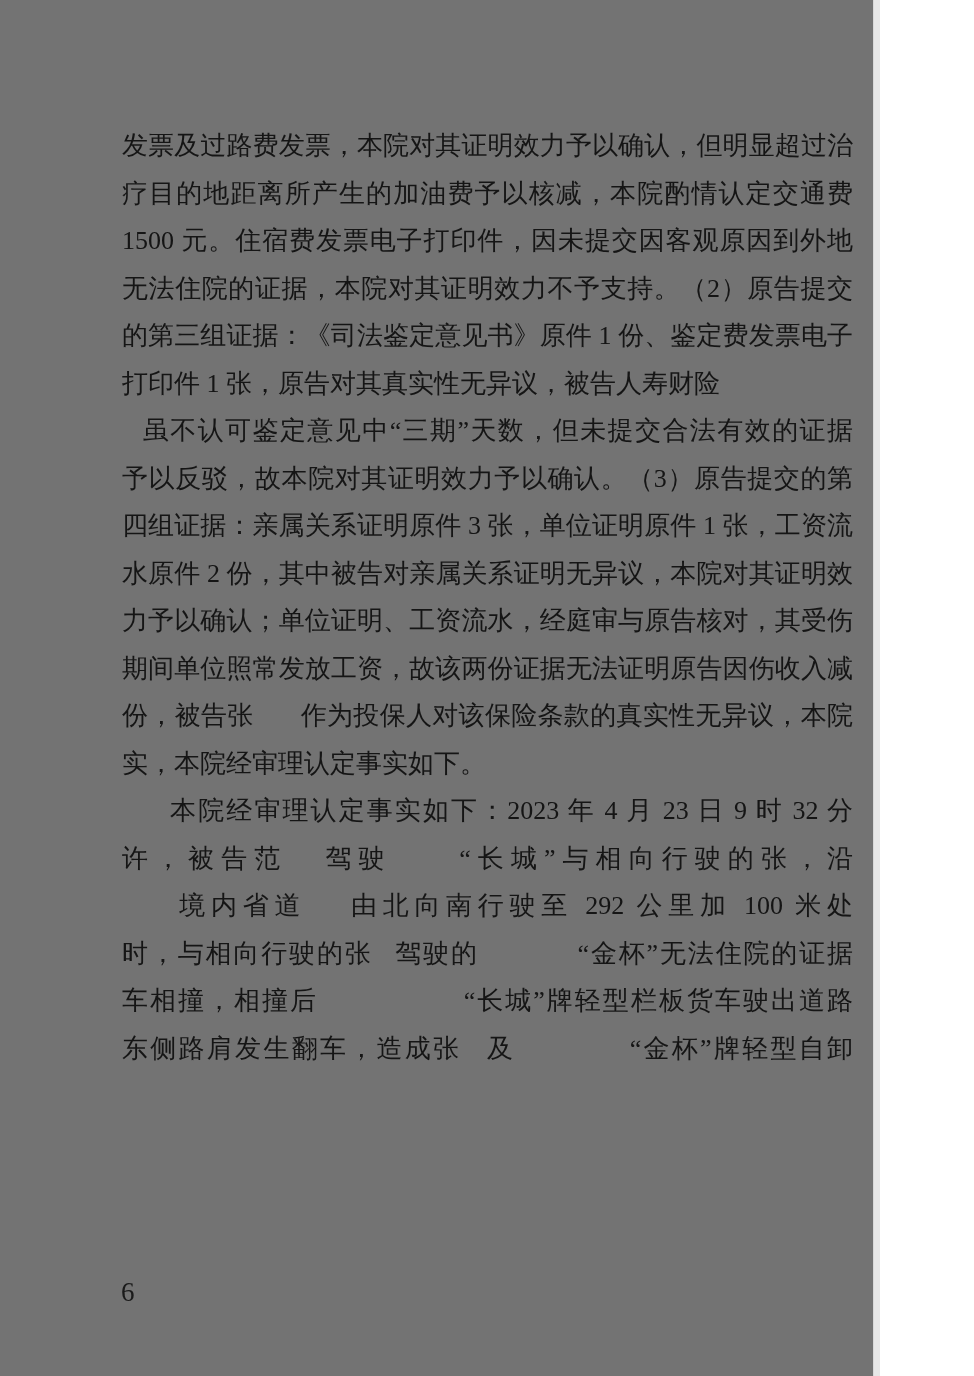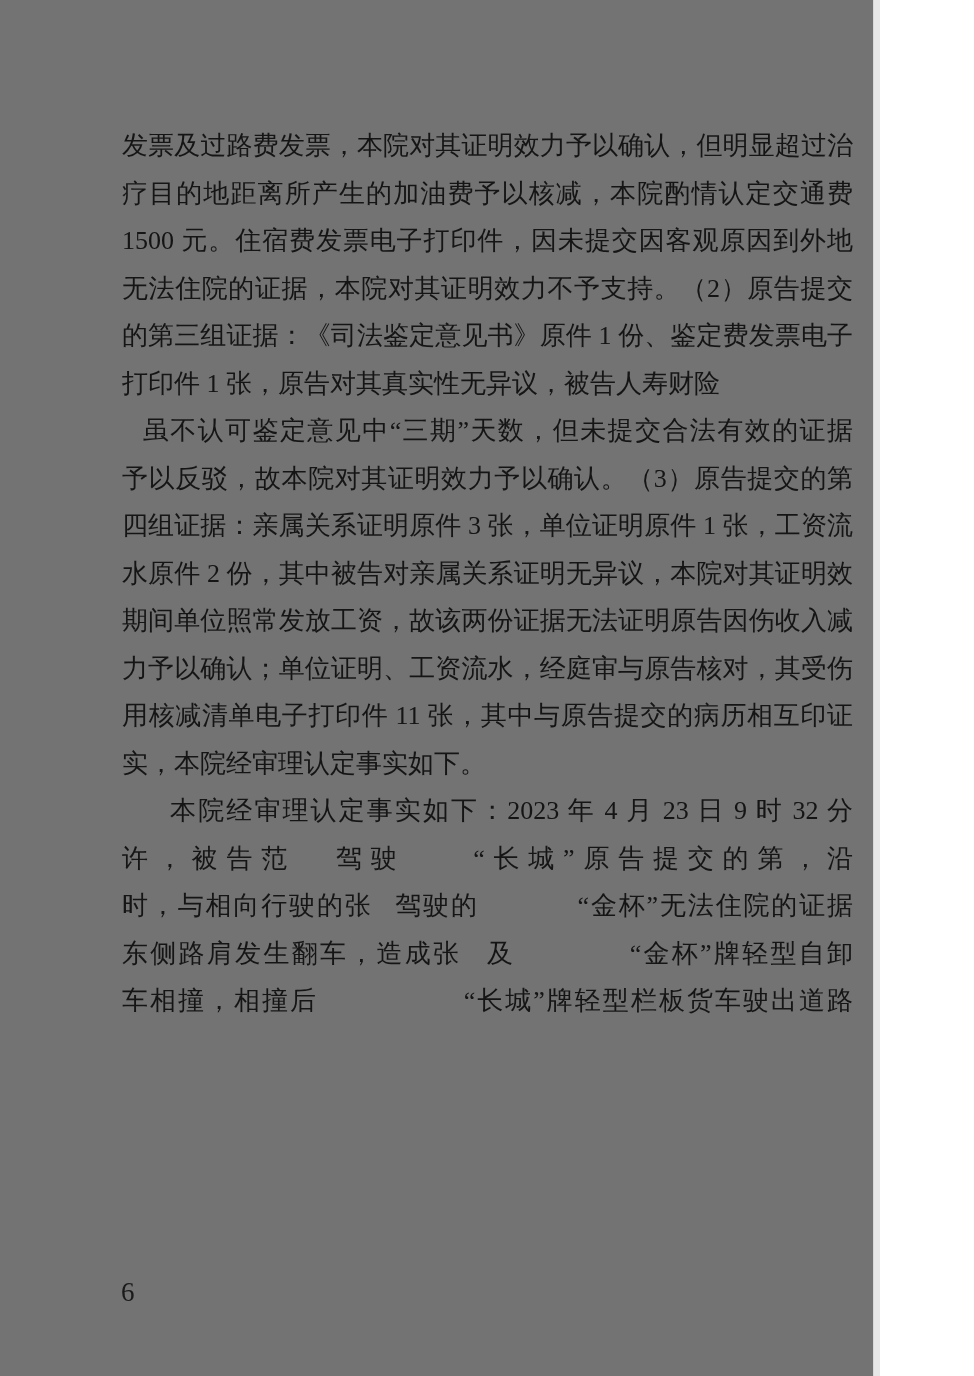--- a/index.html
+++ b/index.html
@@ -68,25 +68,26 @@
       <div class="line j"><span>发票及过路费发票，本院对其证明效力予以确认，但明显超过治</span></div>
       <div class="line j"><span>疗目的地距离所产生的加油费予以核减，本院酌情认定交通费</span></div>
       <div class="line j"><span>1500 元。住宿费发票电子打印件，因未提交因客观原因到外地</span></div>
       <div class="line j"><span>无法住院的证据，本院对其证明效力不予支持。（2）原告提交</span></div>
       <div class="line j"><span>的第三组证据：《司法鉴定意见书》原件 1 份、鉴定费发票电子</span></div>
       <div class="line"><span>打印件 1 张，原告对其真实性无异议，被告人寿财险</span></div>
       <div class="line j" style="padding-left: 0.8em;"><span>虽不认可鉴定意见中“三期”天数，但未提交合法有效的证据</span></div>
       <div class="line j"><span>予以反驳，故本院对其证明效力予以确认。（3）原告提交的第</span></div>
       <div class="line j"><span>四组证据：亲属关系证明原件 3 张，单位证明原件 1 张，工资流</span></div>
       <div class="line j"><span>水原件 2 份，其中被告对亲属关系证明无异议，本院对其证明效</span></div>
+      <div class="line j"><span>力予以确认；单位证明、工资流水，经庭审与原告核对，其受伤</span></div>
       <div class="line j"><span>期间单位照常发放工资，故该两份证据无法证明原告因伤收入减</span></div>
-      <div class="line j"><span>力予以确认；单位证明、工资流水，经庭审与原告核对，其受伤</span></div>
-      <div class="line j"><span>用核减清单电子打印件 11 张，其中与原告提交的病历相互印证</span></div>
+      <div class="line j"><span>份，被告张</span><span class="gap" style="width: 1.8em;"></span><span>作为投保人对该保险条款的真实性无异议，本院</span></div>
       <div class="line"><span>实，本院经审理认定事实如下。</span></div>
       <div class="line j" style="padding-left: 1.85em;"><span>本院经审理认定事实如下：2023 年 4 月 23 日 9 时 32 分</span></div>
-      <div class="line j"><span>许，被告范</span><span class="gap" style="width: 1.2em;"></span><span>驾驶</span><span class="gap" style="width: 2.6em;"></span><span>“长城”原告提交的第，沿</span></div>
+      <div class="line j"><span>许，被告范</span><span class="gap" style="width: 1.2em;"></span><span>驾驶</span><span class="gap" style="width: 2.6em;"></span><span>“长城”与相向行驶的张，沿</span></div>
+      <div class="line j" style="padding-left: 2.2em;"><span>境内省道</span><span class="gap" style="width: 1.5em;"></span><span>由北向南行驶至 292 公里加 100 米处</span></div>
       <div class="line j"><span>时，与相向行驶的张</span><span class="gap" style="width: 0.8em;"></span><span>驾驶的</span><span class="gap" style="width: 3.8em;"></span><span>“金杯”无法住院的证据</span></div>
+      <div class="line j"><span>车相撞，相撞后</span><span class="gap" style="width: 5.6em;"></span><span>“长城”牌轻型栏板货车驶出道路</span></div>
       <div class="line j"><span>东侧路肩发生翻车，造成张</span><span class="gap" style="width: 0.9em;"></span><span>及</span><span class="gap" style="width: 4.4em;"></span><span>“金杯”牌轻型自卸</span></div>
-      <div class="line j"><span>车相撞，相撞后</span><span class="gap" style="width: 5.6em;"></span><span>“长城”牌轻型栏板货车驶出道路</span></div>
     </div>
   <div class="page-number">6</div>
   <div class="edge-strip"></div>
 </div>
 
 </body></html>

